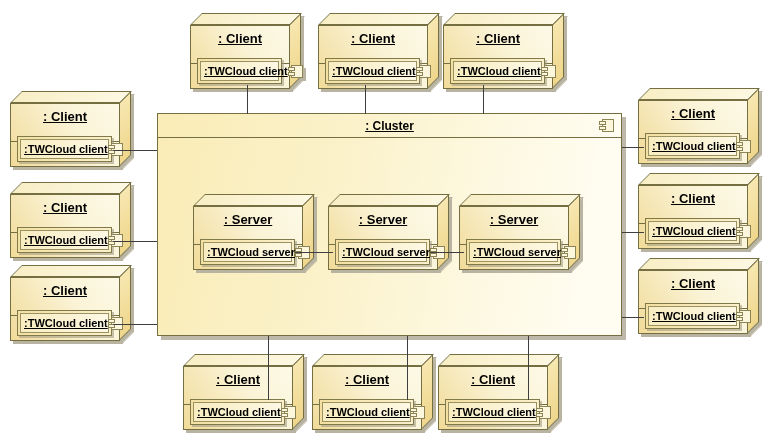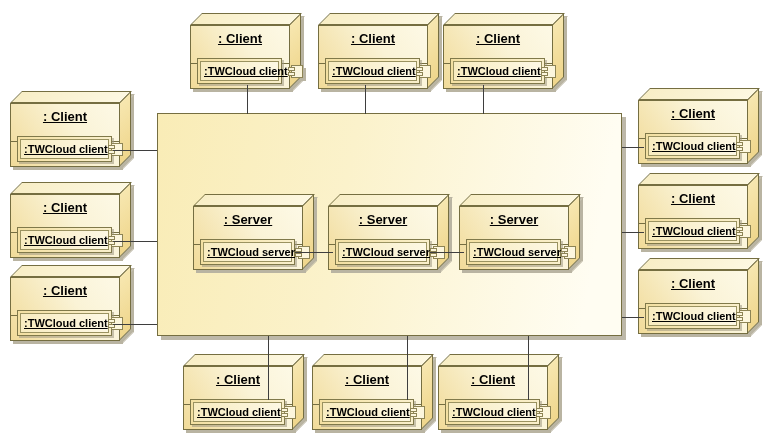--- a/index.html
+++ b/index.html
@@ -67,20 +67,28 @@
   .edge { position:absolute; z-index:30; background:#3e3e3e; }
   .edge.v { width:1px; }
   .edge.h { height:1px; }
 </style>
 </head>
 <body>
 
 <div id="canvas">
 
   <div class="cluster" style="left:157px;top:113px;width:465px;height:223px">
+    <div class="cluster-header">
+      <span class="cluster-title">: Cluster</span>
+      <svg class="cluster-icon" width="15" height="13" viewBox="0 0 15 13">
+        <rect x="3.5" y="0.5" width="11" height="12"></rect>
+          <rect x="0.5" y="2.5" width="6" height="3"></rect>
+          <rect x="0.5" y="7.5" width="6" height="3"></rect>
+      </svg>
+    </div>
 
     <div class="node3d server" style="left:35px;top:80px;--w:110px">
       <div class="face-top"></div>
       <div class="face-right"></div>
       <div class="face-front">
         <div class="node-title">: Server</div>
         <div class="comp">
           <div class="comp-inner">
             <span class="comp-label">:TWCloud server</span>
             <svg class="comp-icon" width="15" height="13" viewBox="0 0 15 13">

